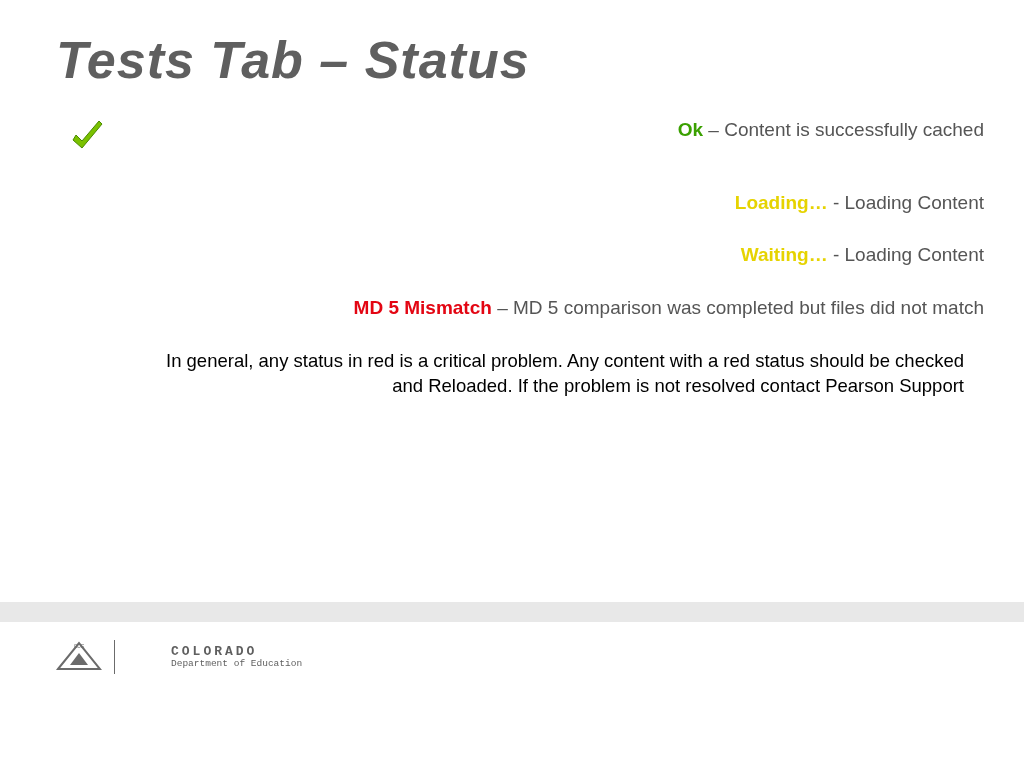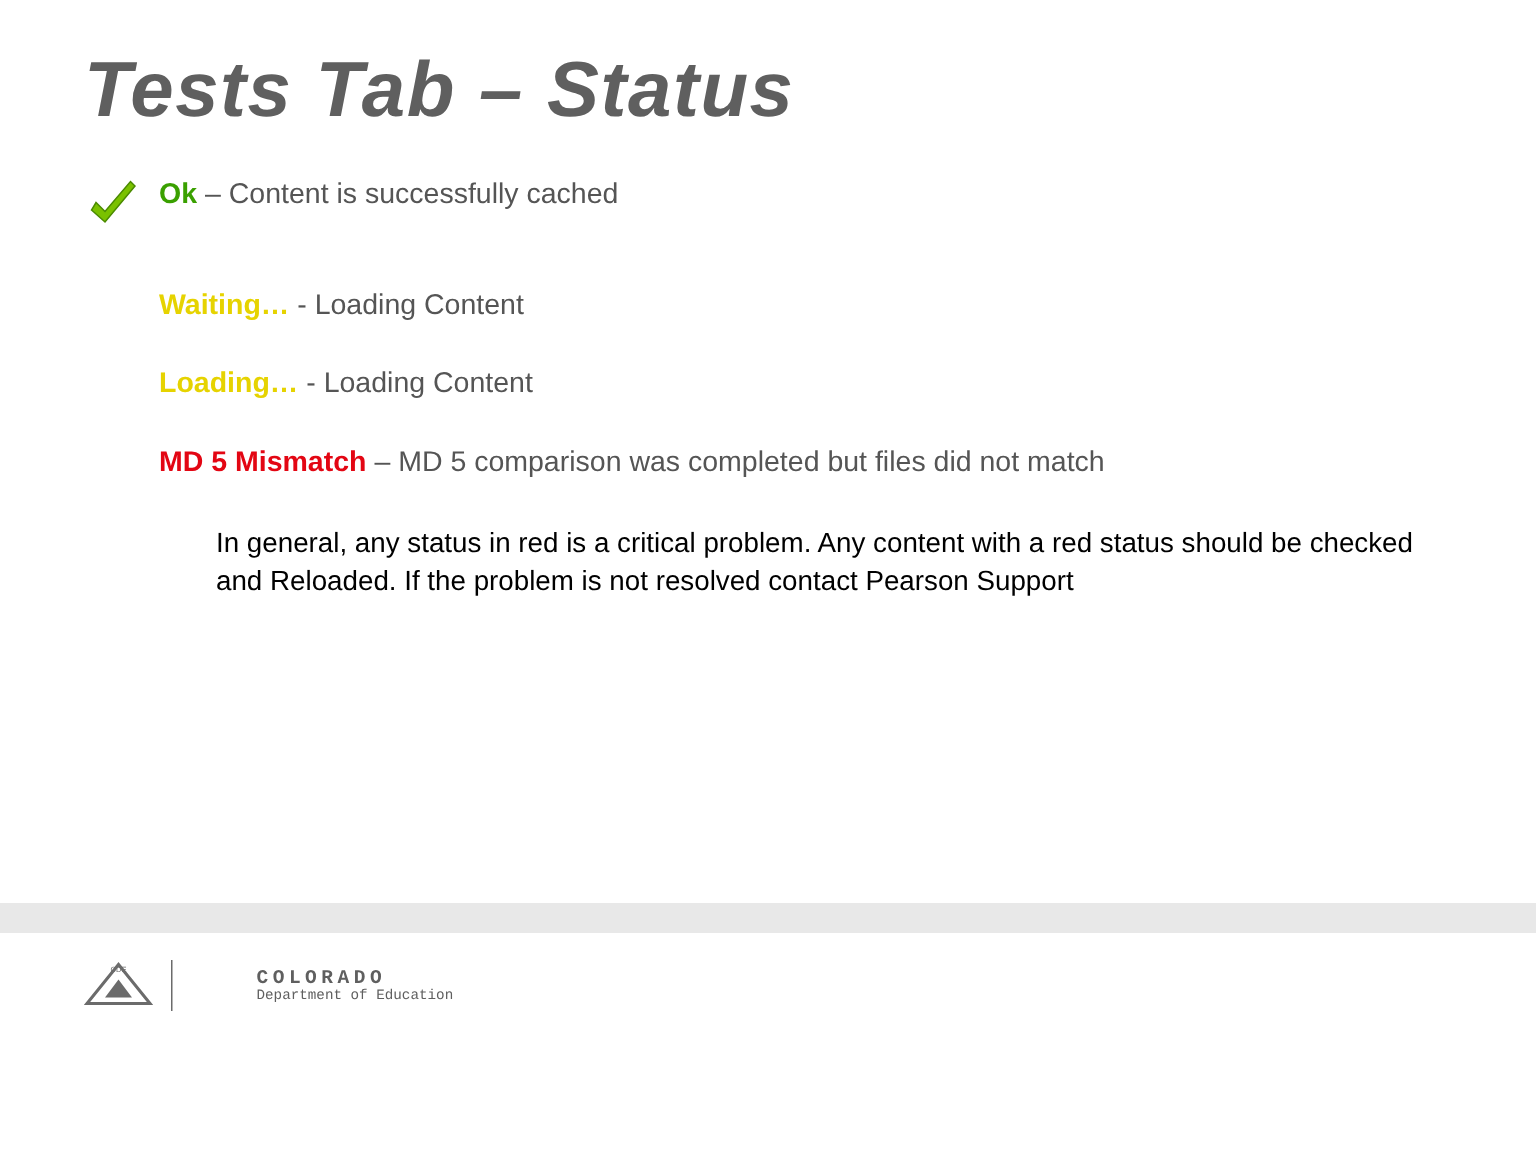--- a/index.html
+++ b/index.html
@@ -25,20 +25,21 @@
     font-weight: 700;
     font-style: italic;
     color: #5f5f5f;
     letter-spacing: 1px;
   }
   .list {
     position: absolute;
     top: 118px;
     left: 56px;
     right: 40px;
+    text-align: right;
   }
   .row {
     display: flex;
     align-items: flex-start;
     margin-bottom: 28px;
     font-size: 19px;
     line-height: 1.3;
   }
   .icon-cell {
     width: 50px;
@@ -104,28 +105,28 @@
       </div>
       <div class="text-cell">
         <span class="label-green">Ok</span><span class="desc"> – Content is successfully cached</span>
       </div>
     </div>
 
 
     <div class="row">
       <div class="icon-cell"></div>
       <div class="text-cell">
-        <span class="label-yellow">Waiting… </span><span class="desc">- Loading Content</span>
+        <span class="label-yellow">Loading… </span><span class="desc">- Loading Content</span>
       </div>
     </div>
 
     <div class="row">
       <div class="icon-cell"></div>
       <div class="text-cell">
-        <span class="label-yellow">Loading… </span><span class="desc">- Loading Content</span>
+        <span class="label-yellow">Waiting… </span><span class="desc">- Loading Content</span>
       </div>
     </div>
 
 
 
     <div class="row">
       <div class="icon-cell"></div>
       <div class="text-cell">
         <span class="label-red">MD 5 Mismatch</span><span class="desc"> – MD 5 comparison was completed but files did not match</span>
       </div>

